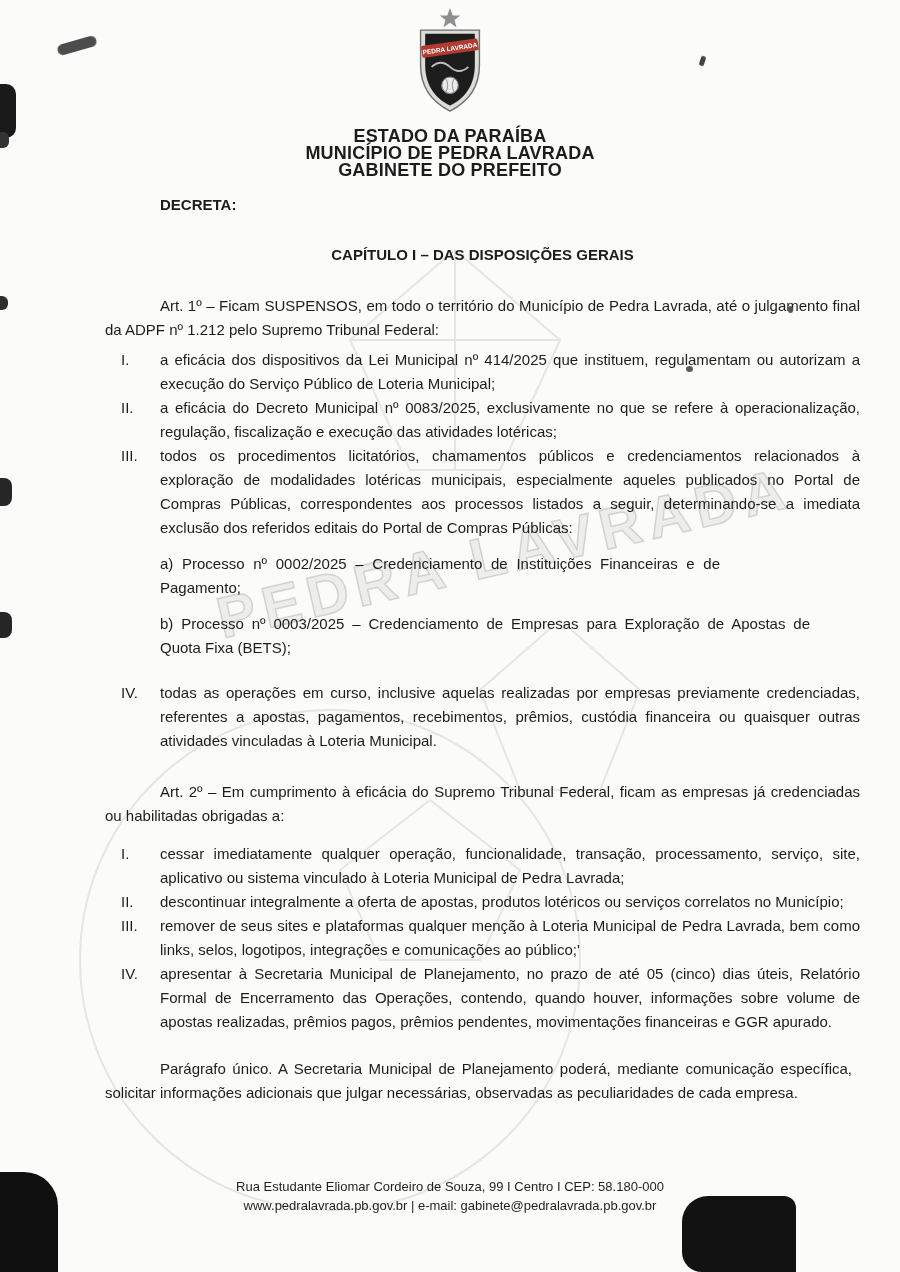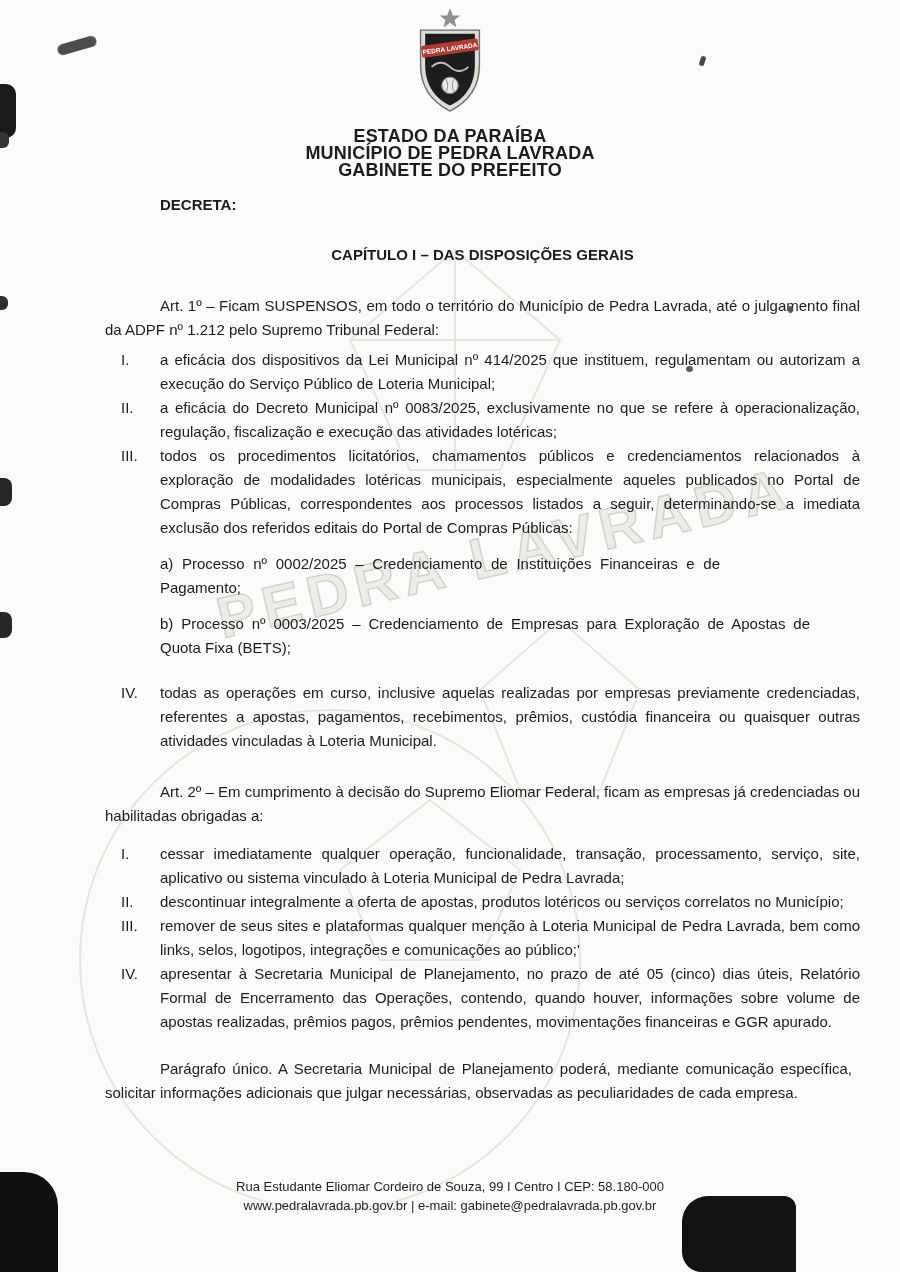--- a/index.html
+++ b/index.html
@@ -128,21 +128,21 @@
 
       <div class="subitem sub-a">a) Processo nº 0002/2025 – Credenciamento de Instituições Financeiras e de Pagamento;</div>
       <div class="subitem sub-b">b) Processo nº 0003/2025 – Credenciamento de Empresas para Exploração de Apostas de Quota Fixa (BETS);</div>
 
       <div class="item gap-top">
         <span class="inum">IV.</span>
         <span class="itxt">todas as operações em curso, inclusive aquelas realizadas por empresas previamente credenciadas, referentes a apostas, pagamentos, recebimentos, prêmios, custódia financeira ou quaisquer outras atividades vinculadas à Loteria Municipal.</span>
       </div>
     </div>
 
-    <p class="para">Art. 2º – Em cumprimento à decisão do Supremo Eliomar Federal, ficam as empresas já credenciadas ou habilitadas obrigadas a:</p>
+    <p class="para">Art. 2º – Em cumprimento à eficácia do Supremo Tribunal Federal, ficam as empresas já credenciadas ou habilitadas obrigadas a:</p>
 
     <div class="list" style="margin-top:14px;">
       <div class="item">
         <span class="inum">I.</span>
         <span class="itxt">cessar imediatamente qualquer operação, funcionalidade, transação, processamento, serviço, site, aplicativo ou sistema vinculado à Loteria Municipal de Pedra Lavrada;</span>
       </div>
       <div class="item">
         <span class="inum">II.</span>
         <span class="itxt">descontinuar integralmente a oferta de apostas, produtos lotéricos ou serviços correlatos no Município;</span>
       </div>

